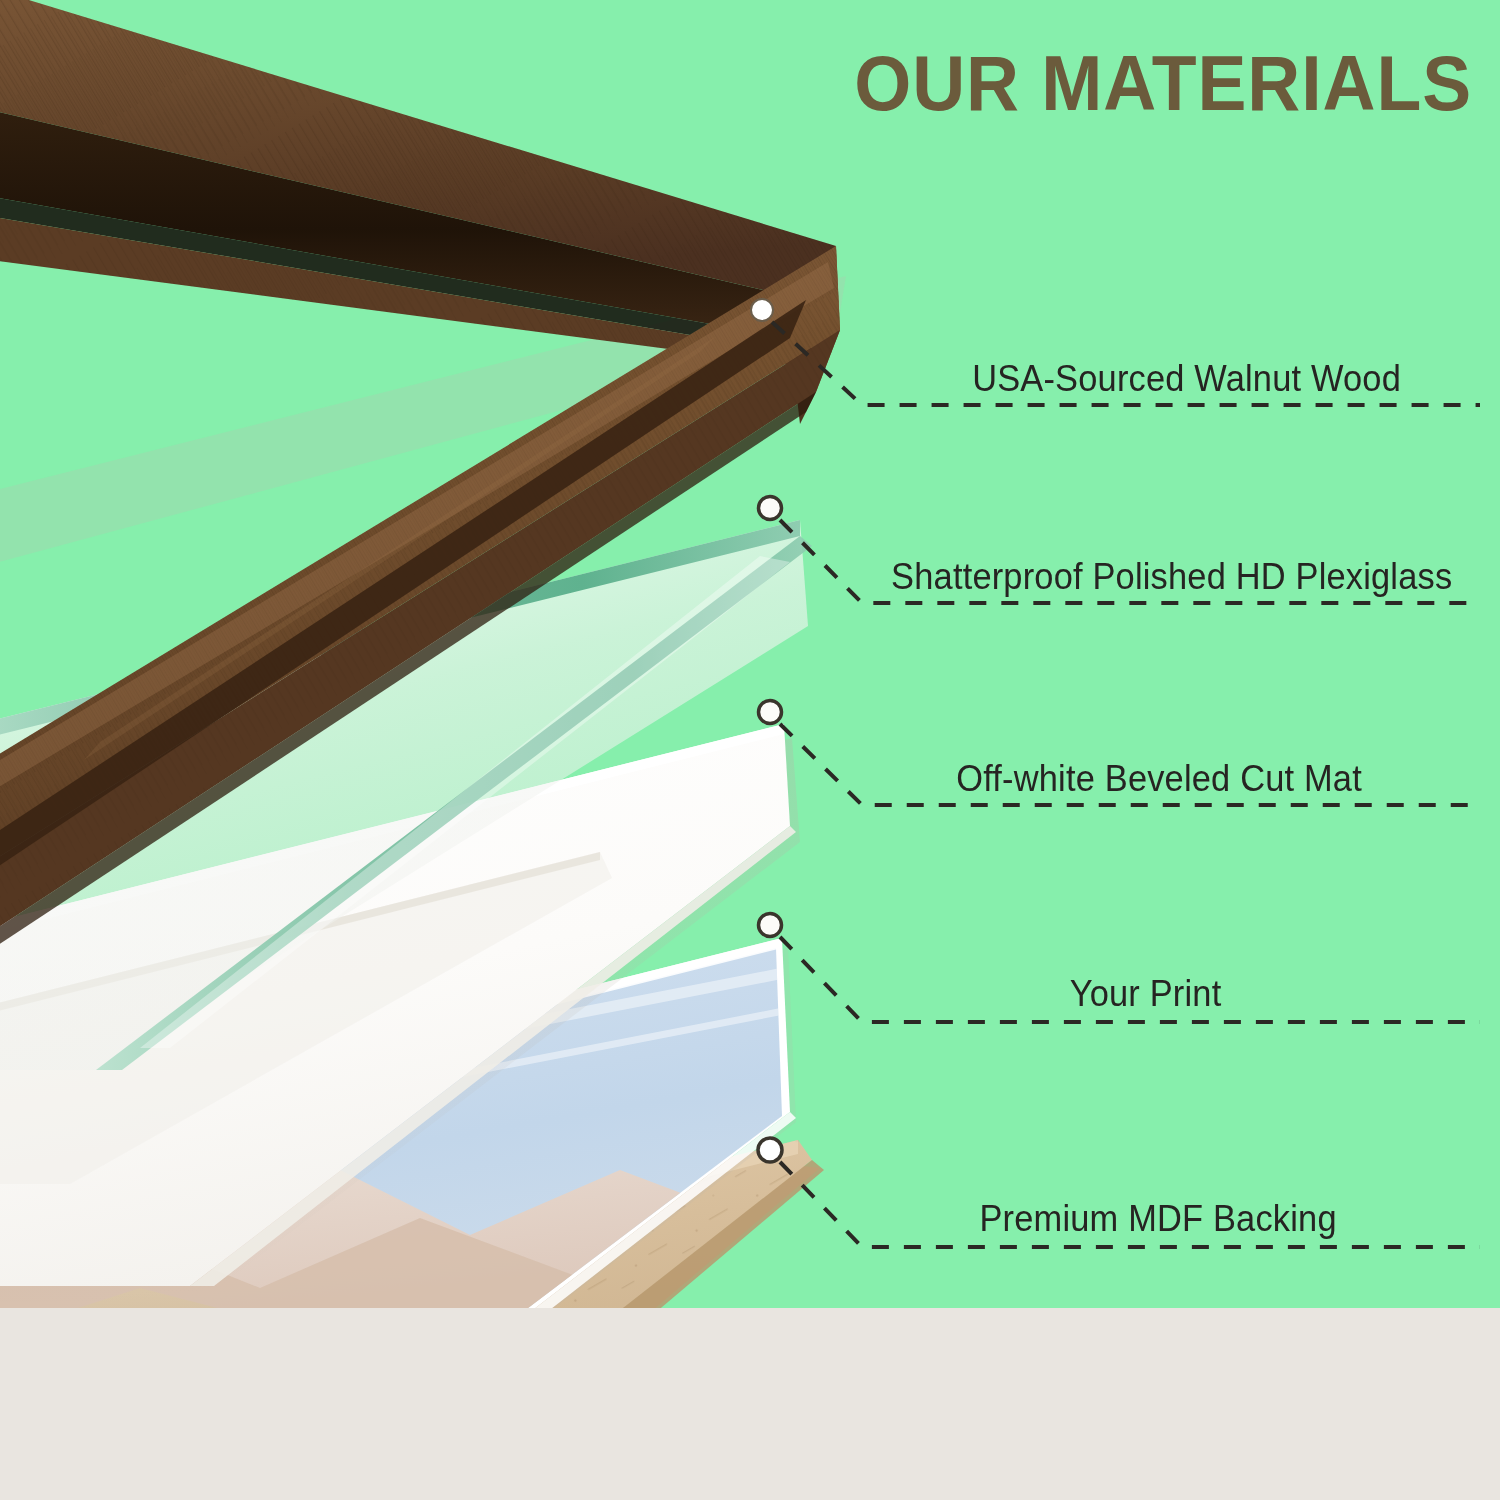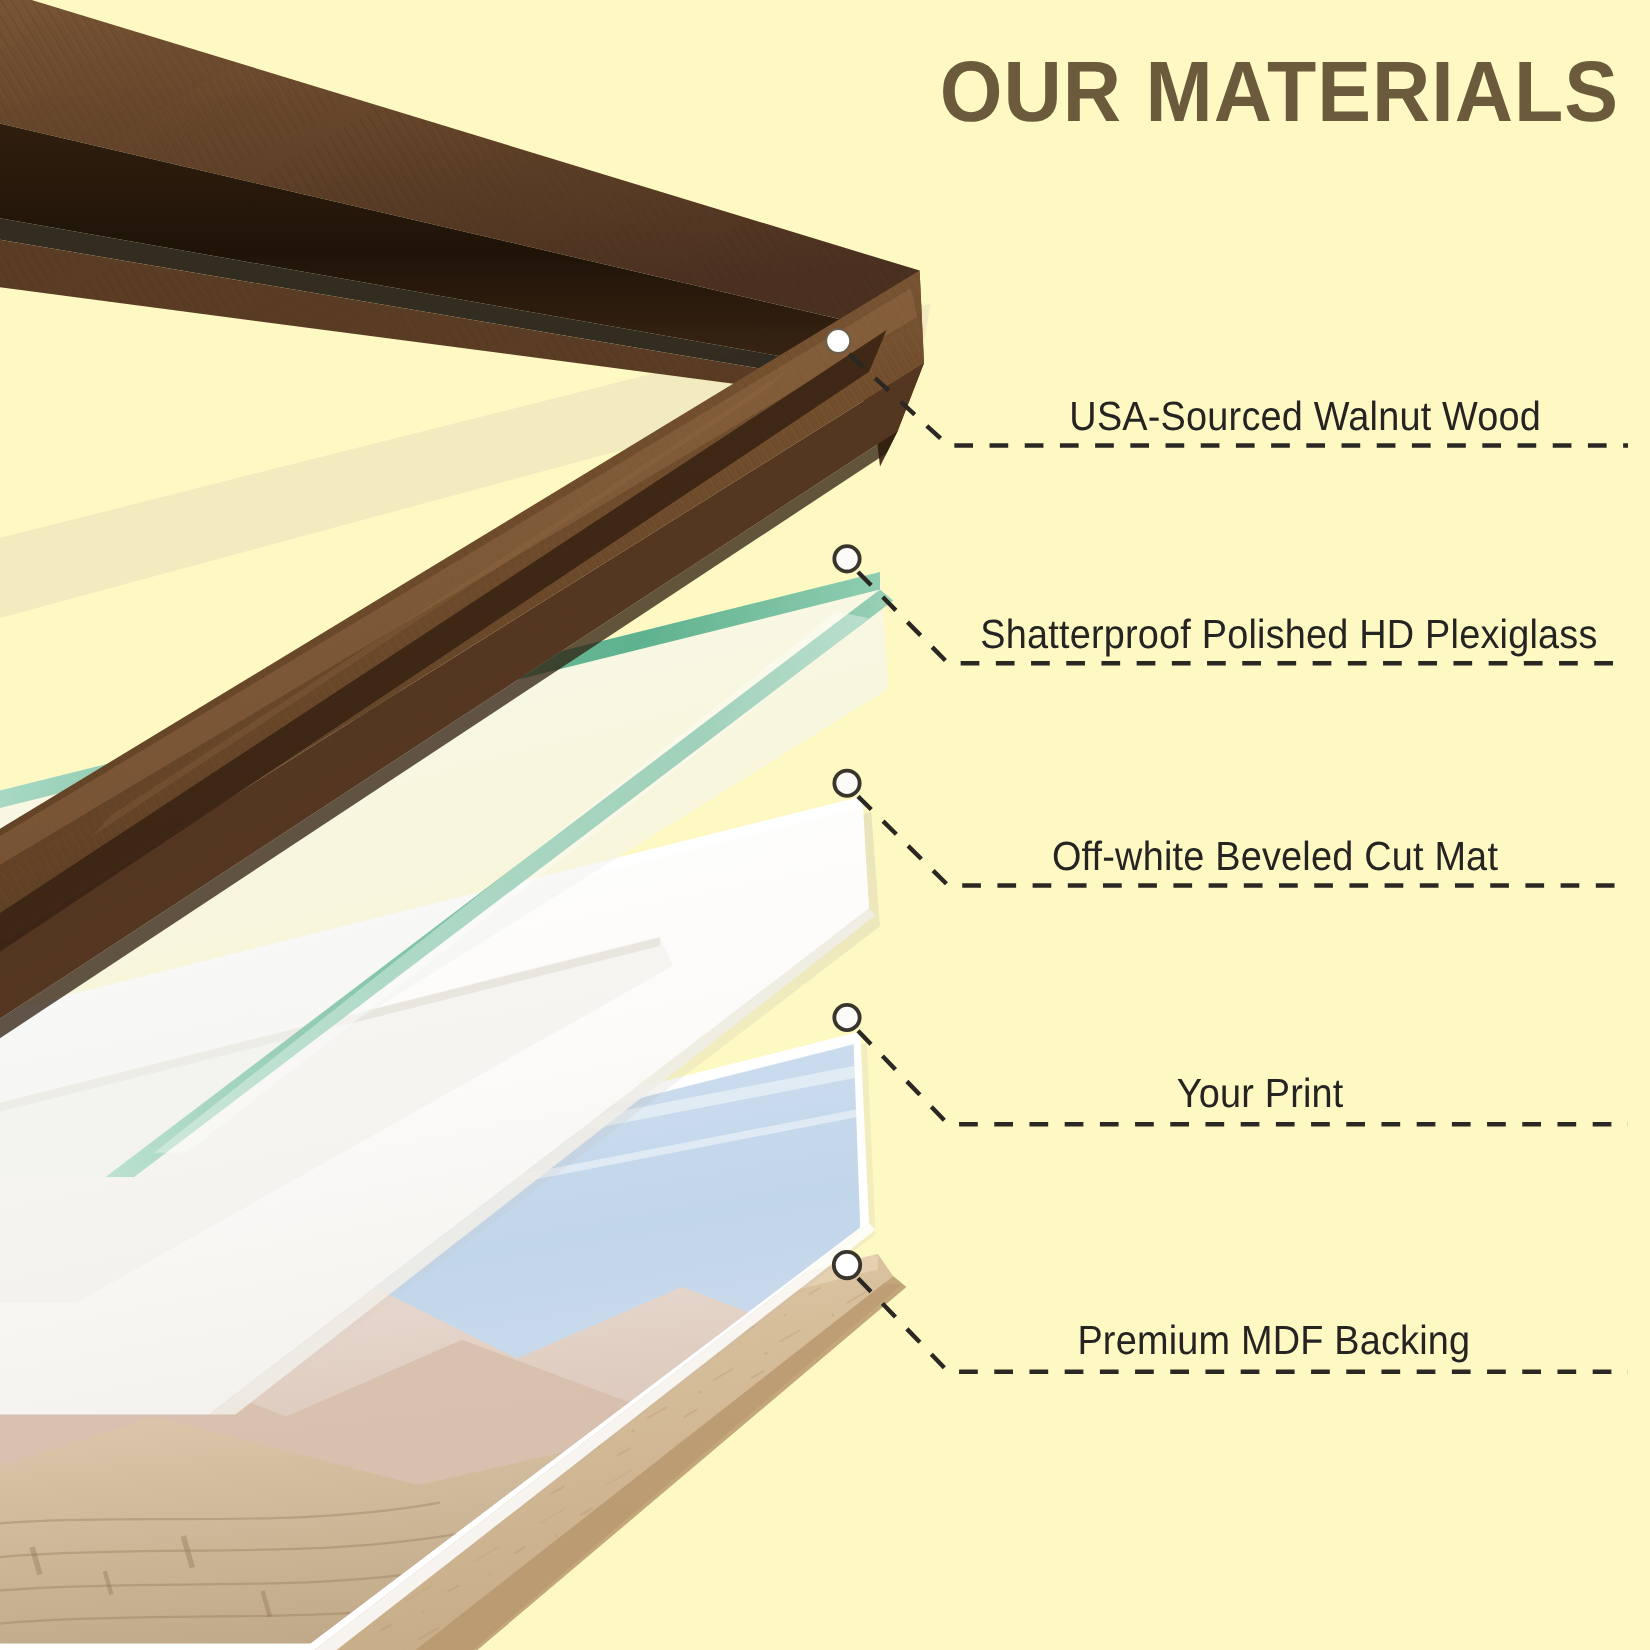--- a/index.html
+++ b/index.html
@@ -1,21 +1,21 @@
 <!DOCTYPE html>
 <html><head>
 <meta charset="utf-8">
 <style>
   html,body{margin:0;padding:0;}
   body{
     width:1500px;height:1500px;overflow:hidden;
     font-family:"Liberation Sans", sans-serif;
     background:#E9E5E0;
   }
-  #stage{position:relative;width:1500px;height:1500px;background:#fef9c3;overflow:hidden;}
+  #stage{position:relative;width:1500px;height:1308px;background:#86efac;overflow:hidden;}
 
   
   #title{
     position:absolute;left:760px;top:44px;width:712px;
     text-align:right;
     font-family:"Liberation Sans", sans-serif;
     font-weight:bold;
     font-size:78px;
     line-height:1.0;
     letter-spacing:1px;

